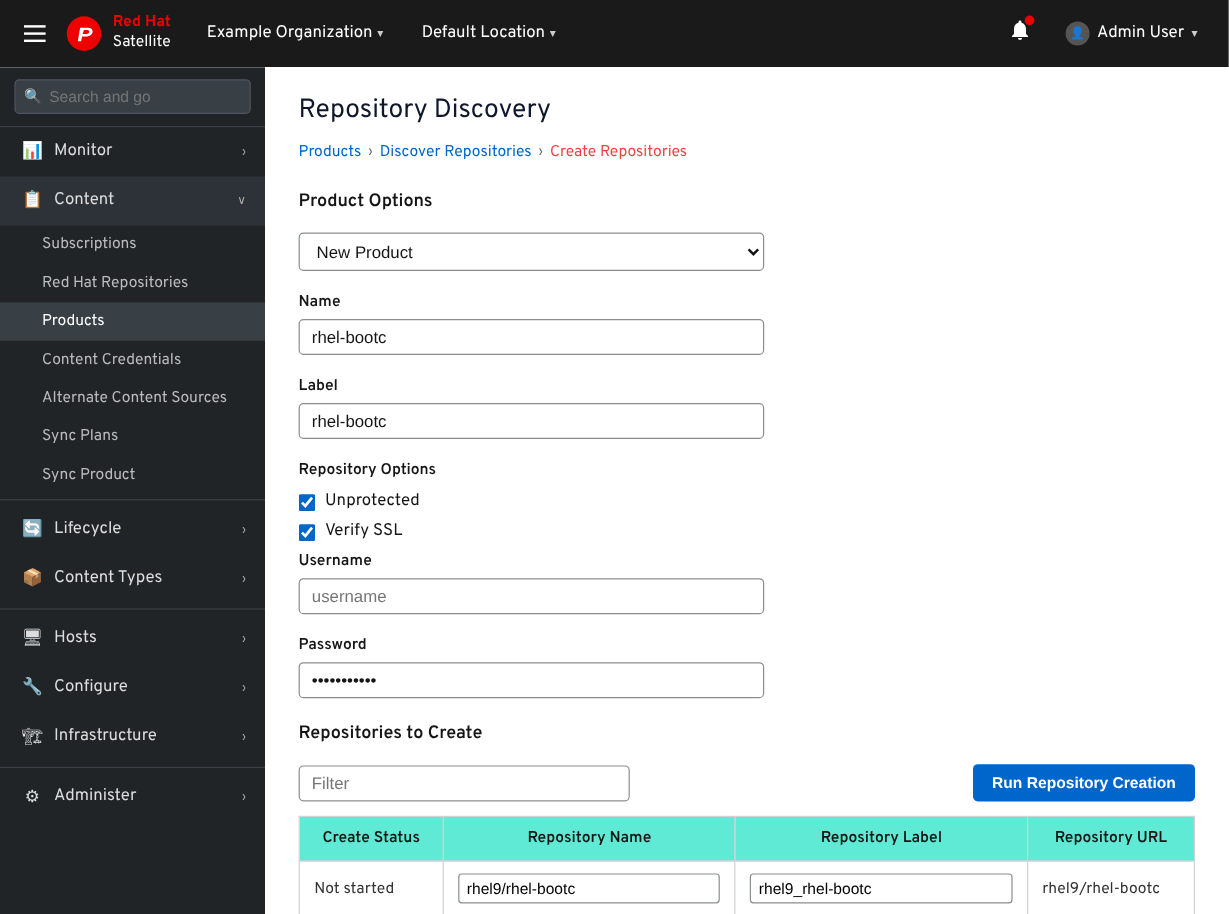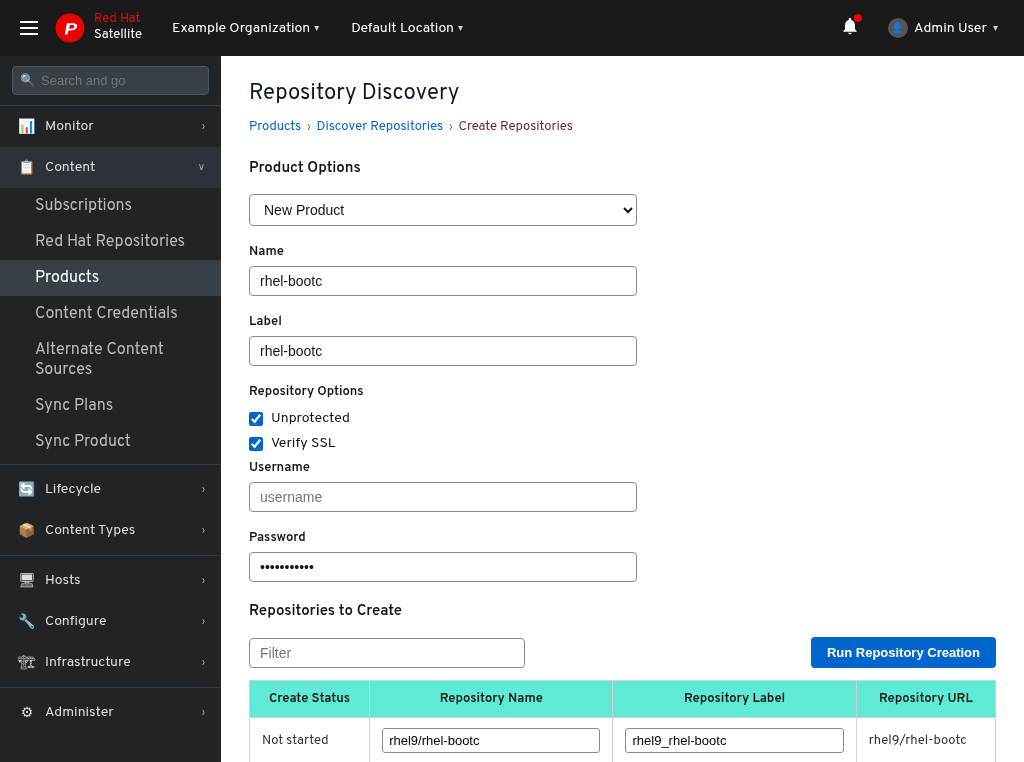--- a/index.html
+++ b/index.html
@@ -26,21 +26,21 @@
     }
     .topnav-logo {
       display: flex; align-items: center; gap: 8px; margin-right: 8px;
     }
     .logo-icon {
       width: 32px; height: 32px;
     }
     .logo-text {
       display: flex; flex-direction: column; line-height: 1.2;
     }
-    .logo-text .red { color: #ee0000; font-size: 13px; font-weight: normal; }
+    .logo-text .red { color: #ee0000; font-size: 13px; font-weight: bold; }
     .logo-text .white { color: #fff; font-size: 13px; font-weight: normal; }
     .topnav-org-selector, .topnav-loc-selector {
       display: flex; align-items: center; gap: 4px; cursor: pointer;
       padding: 6px 10px; border-radius: 3px; font-size: 14px; color: #fff;
     }
     .topnav-chevron { font-size: 10px; color: #ccc; }
     .topnav-spacer { flex: 1; }
     .topnav-bell { cursor: pointer; padding: 6px; position: relative; }
     .topnav-bell svg { width: 20px; height: 20px; fill: #fff; }
     .notification-dot {
@@ -103,21 +103,21 @@
     }
     .sidebar-nav-item.active { background: #2d3238; }
     .sidebar-nav-item .nav-left { display: flex; align-items: center; gap: 10px; }
     .sidebar-nav-item .nav-icon { width: 16px; height: 16px; display: flex; align-items: center; justify-content: center; font-size: 14px; }
     .sidebar-nav-item .chevron { font-size: 10px; color: #aaa; }
 
     .sidebar-sub-item {
       padding: 8px 16px 8px 32px;
       cursor: pointer;
       color: #bbb;
-      font-size: 16px;
+      font-size: 13px;
       border-left: 3px solid transparent;
     }
     .sidebar-sub-item.selected { background: #383f45; color: #fff; }
 
     .sidebar-divider { border: none; border-top: 1px solid #383f45; margin: 4px 0; }
 
     
     .content-area {
       flex: 1;
       background: #fff;
@@ -131,21 +131,21 @@
       color: #0f172a;
       margin-bottom: 12px;
     }
 
     .breadcrumb {
       display: flex; align-items: center; gap: 6px;
       font-size: 13px; margin-bottom: 24px;
     }
     .breadcrumb a { color: #0066cc; text-decoration: none; }
     .breadcrumb-sep { color: #666; font-size: 11px; }
-    .breadcrumb-current { color: #7f1d1d; }
+    .breadcrumb-current { color: #ef4444; }
 
     .section-title {
       font-size: 15px;
       font-weight: 600;
       color: #151515;
       margin-bottom: 16px;
     }
 
     .form-group { margin-bottom: 18px; }
     .form-label {

